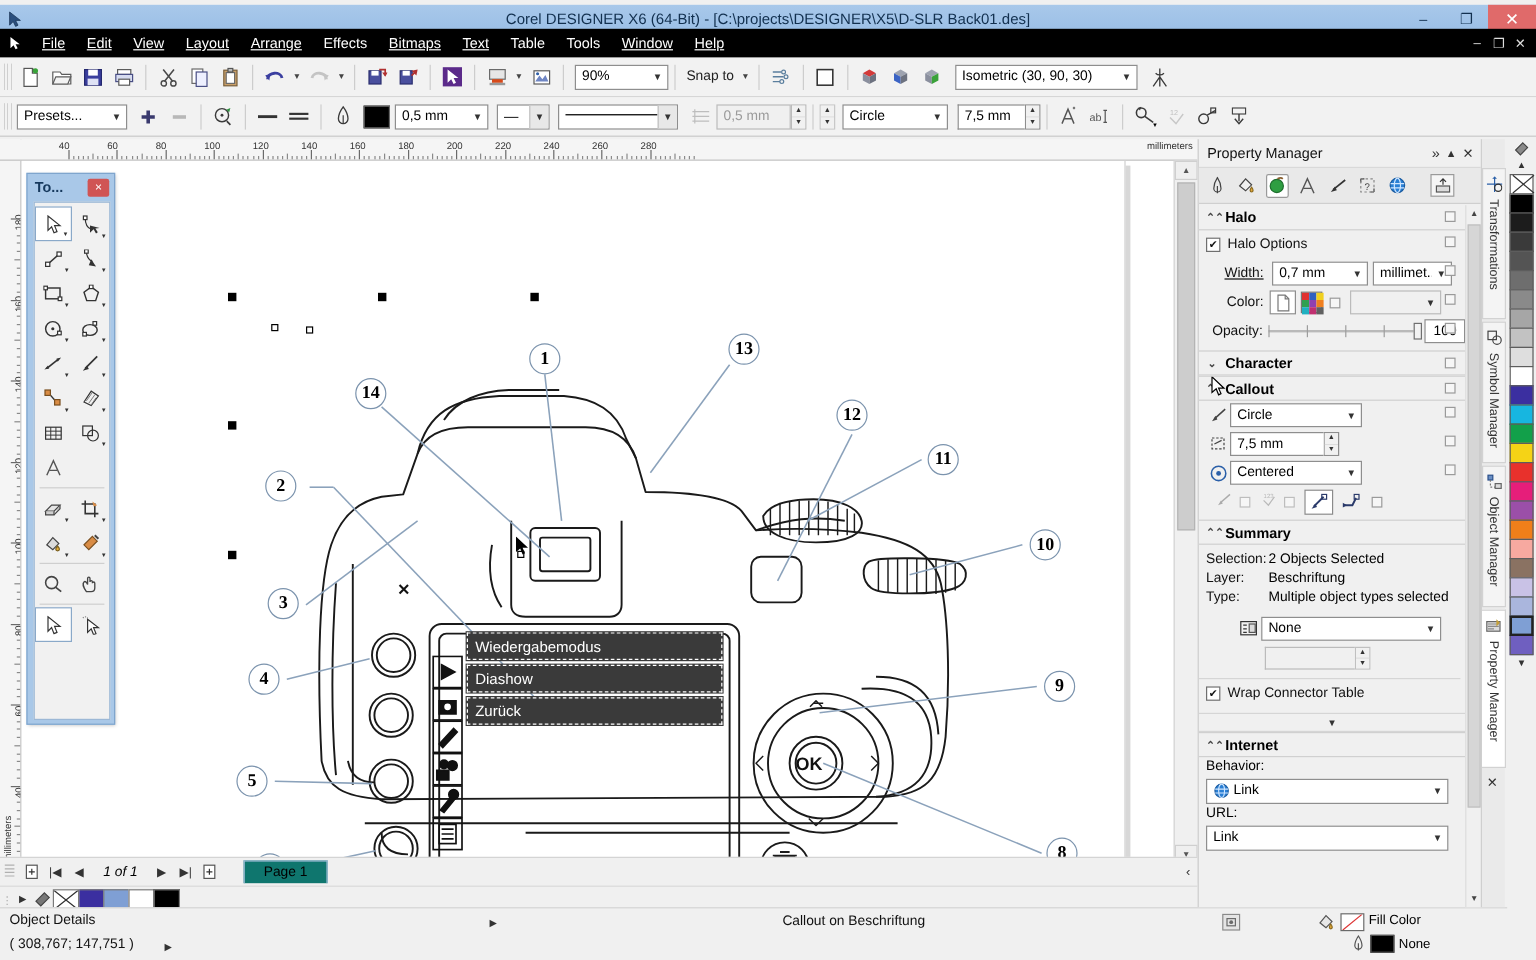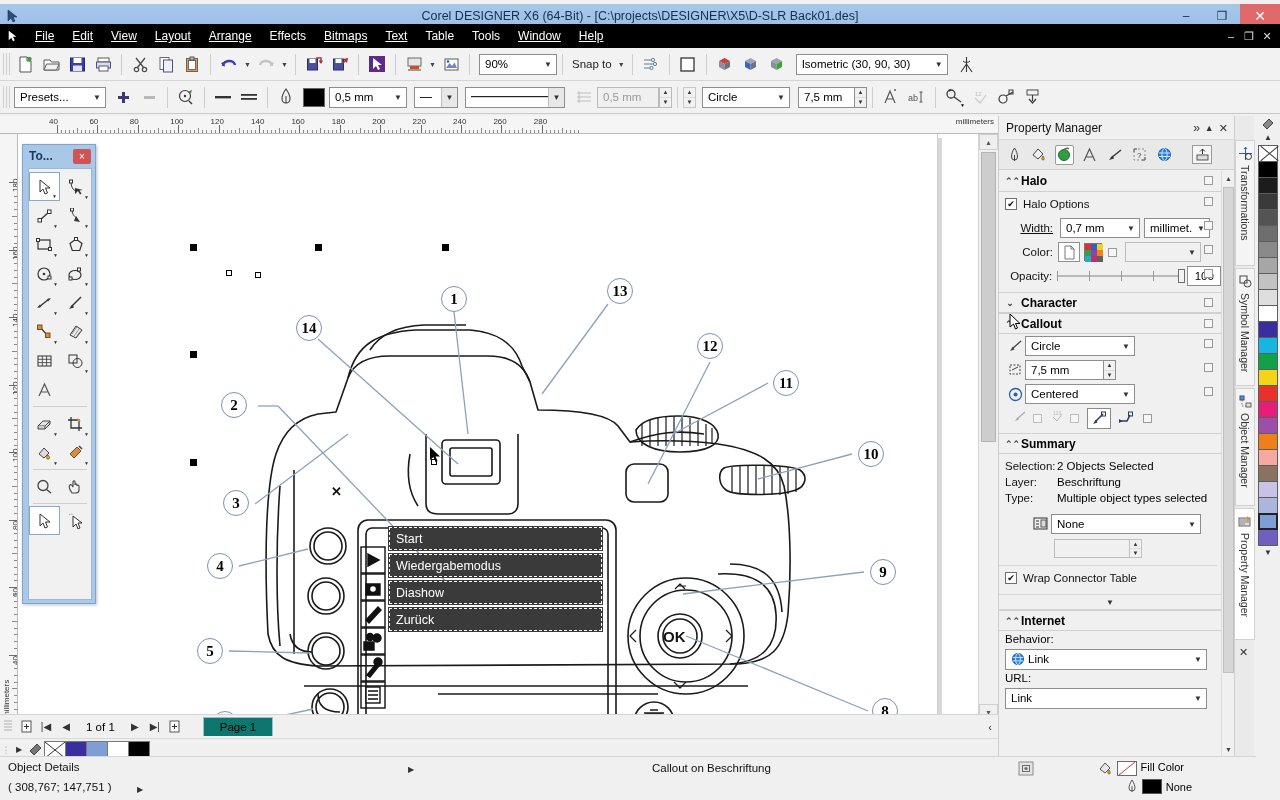--- a/index.html
+++ b/index.html
@@ -170,21 +170,21 @@
     outline:1px dashed #fff; outline-offset:-2px;
   }
   .lcd-row.hdr{ font-weight:bold; letter-spacing:.4px; }
 
   
   .pagebar{
     position:absolute;left:0;top:714px;width:998px;height:24px;
     background:#f0f0f0;border-top:1px solid #d4d4d4;display:flex;align-items:center;
   }
   .pg-btn{ width:20px;height:20px;display:flex;align-items:center;justify-content:center;font-size:10px;color:#333; }
-  .pg-count{ font-size:11.5px;padding:0 10px;color:#000; }
+  .pg-count{ font-size:11.5px;padding:0 10px;color:#000;font-style:italic; }
   .pg-tab{
     height:19px;line-height:19px;padding:0 16px;background:#0f766e;border:1px solid #9dbcd8;
     border-bottom:none;font-size:11.5px;margin-left:18px;
   }
 
   
   .palstrip{
     position:absolute;left:0;top:738px;width:998px;height:22px;background:#f0f0f0;
     display:flex;align-items:center;border-top:1px solid #dadada;
   }
@@ -973,21 +973,20 @@
         <path d="M846 438 L665 460"></path>
         <path d="M834 320 L740 345"></path>
         <path d="M750 249 L655 300"></path>
         <path d="M692 228 L630 350"></path>
         <path d="M590 170 L524 260"></path>
         <path d="M300 205 L440 330"></path>
       </g>
     </svg>
 
     <div class="lcd-menu" style="left:370px;top:392px;width:215px;">
-      <div class="lcd-row">Start</div>
       <div class="lcd-row">Wiedergabemodus</div>
       <div class="lcd-row">Diashow</div>
       <div class="lcd-row">Zurück</div>
     </div>
 
     <svg style="position:absolute;left:340px;top:412px;" width="30" height="180" viewBox="0 0 30 180">
       <g stroke="#111" stroke-width="1.4" fill="none">
         <rect x="3" y="1" width="24" height="26"></rect>
           <polygon points="10,8 21,14 10,20" fill="#111"></polygon>
         <rect x="3" y="28" width="24" height="26"></rect>

